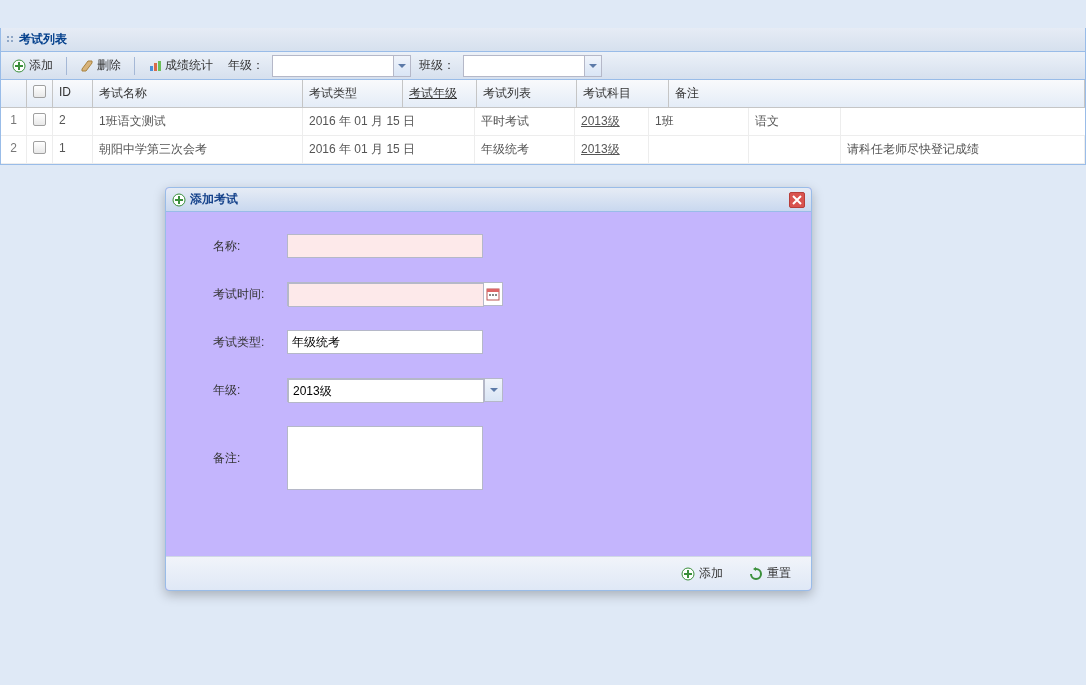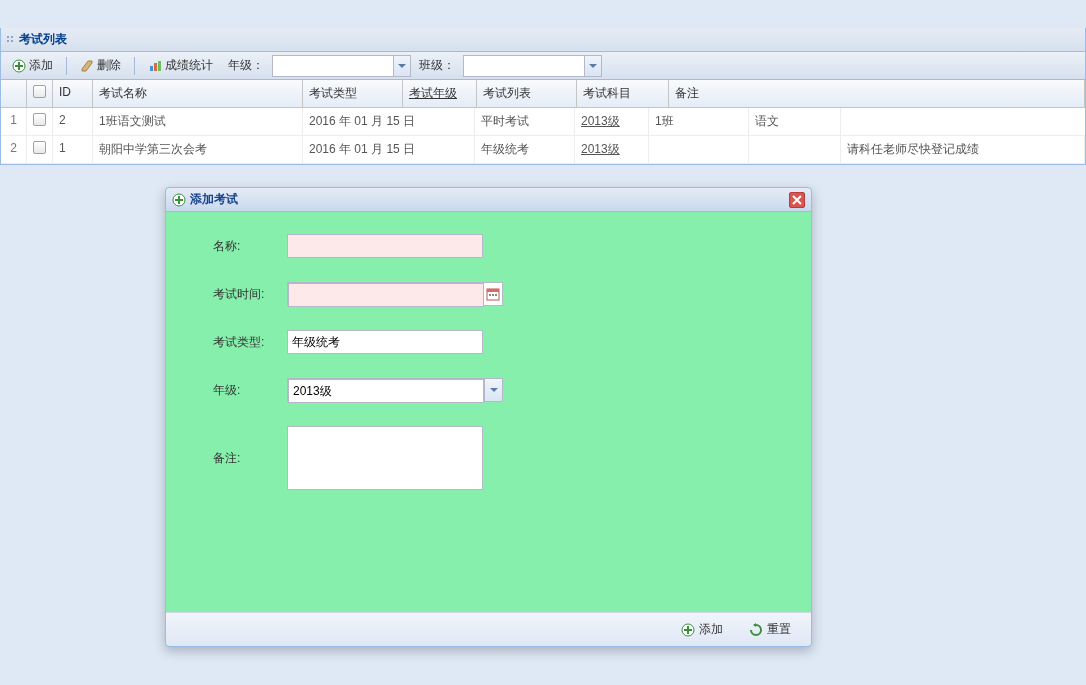--- a/index.html
+++ b/index.html
@@ -140,22 +140,22 @@
   border-radius: 2px;
   background: linear-gradient(#fff,#e8e8e8);
 }
 
 
 .modal {
   position: absolute;
   left: 165px;
   top: 187px;
   width: 647px;
-  height: 460px;
-  background: #86efac;
+  height: 404px;
+  background: #c4b5fd;
   border: 1px solid #99bce8;
   border-radius: 4px;
   box-shadow: 0 4px 12px rgba(0,0,0,0.25);
   display: flex;
   flex-direction: column;
 }
 .modal-header {
   background: linear-gradient(#e6ecf5, #c9d8ef);
   border-bottom: 1px solid #99bce8;
   height: 24px;

